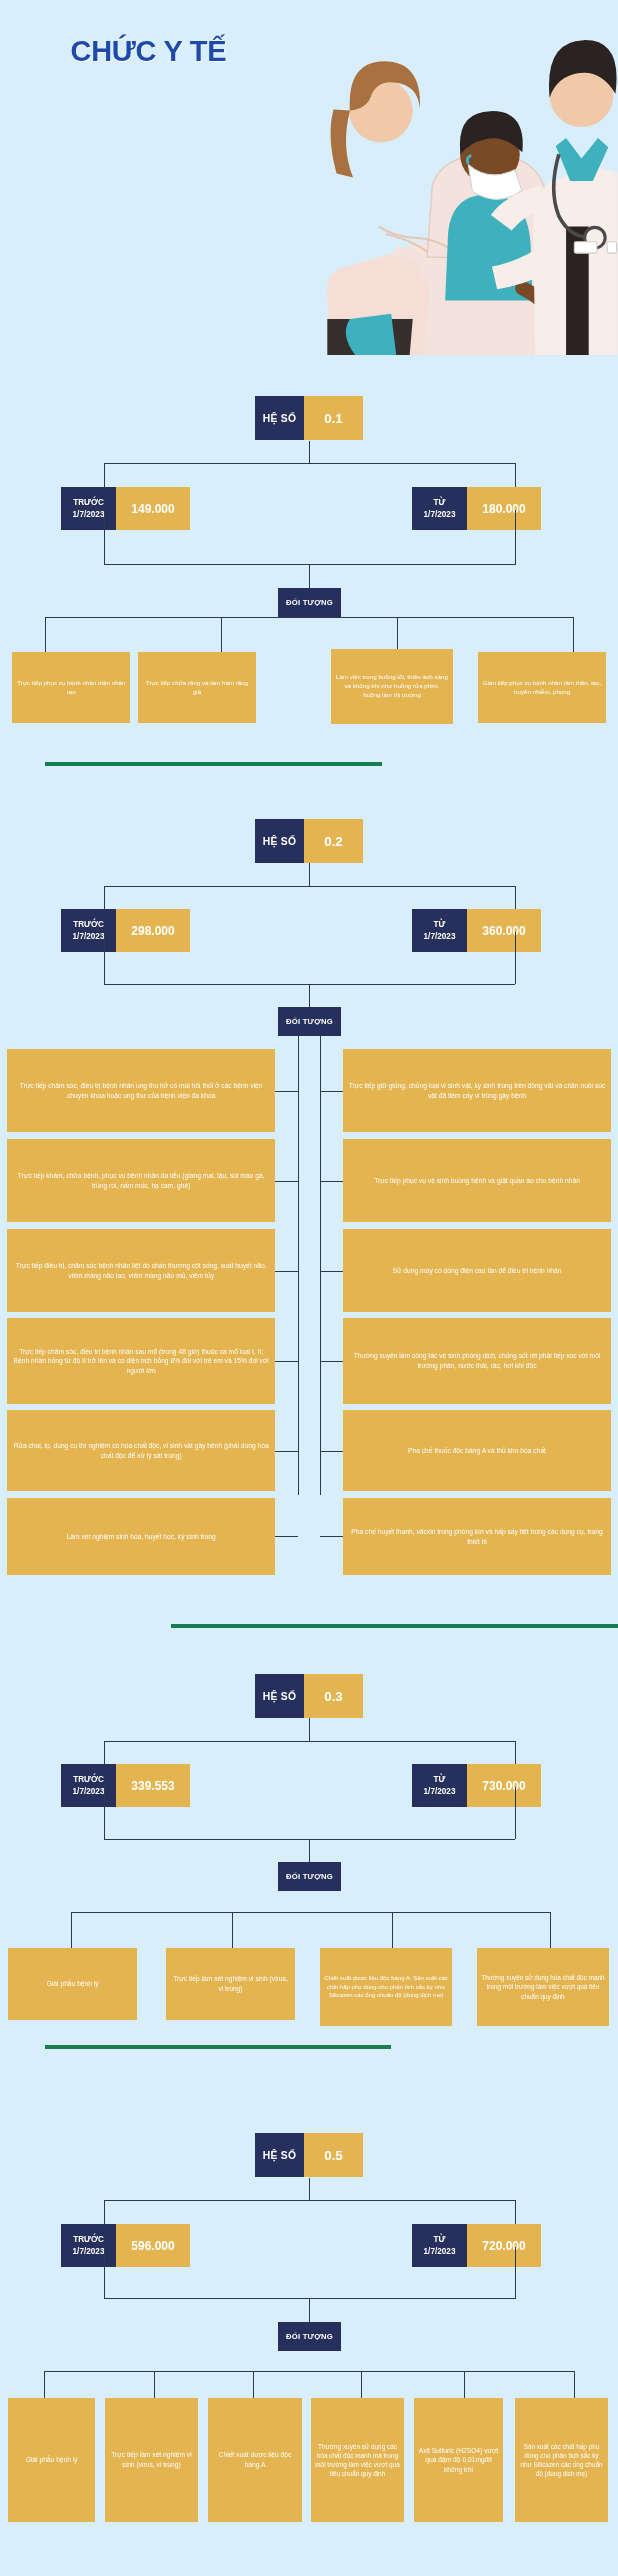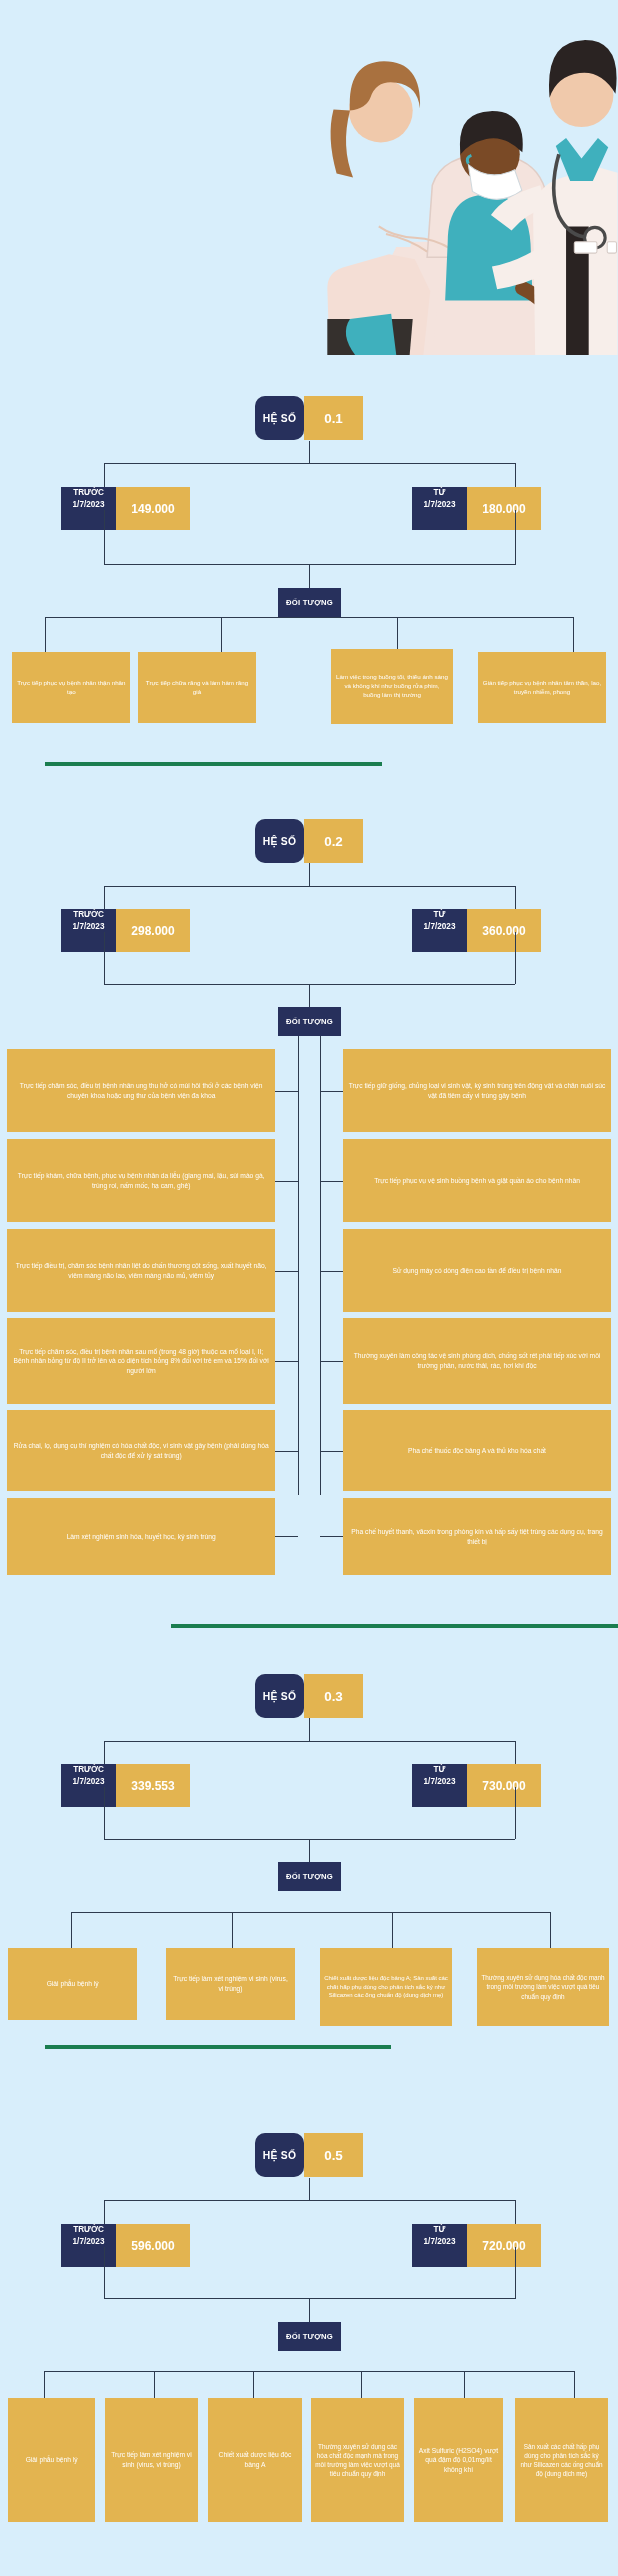--- a/index.html
+++ b/index.html
@@ -75,21 +75,20 @@
     filter:drop-shadow(0 0.5px 0.5px rgba(0,0,0,.18));
   }
   .hs .lab{
     background:#27305c;
     color:#ffffff;
     display:flex;
     align-items:center;
     justify-content:center;
     font-weight:bold;
     letter-spacing:0.3px;
-    border-radius:10px;
   }
   .hs .val{
     background:#e3b450;
     color:#ffffff;
     display:flex;
     align-items:center;
     justify-content:center;
     font-weight:bold;
   }
   .box-hs{ width:108px; height:44px; }
@@ -102,21 +101,21 @@
     align-items:stretch;
     height:43px;
     width:129px;
     filter:drop-shadow(0 0.5px 0.5px rgba(0,0,0,.18));
   }
   .money .lab{
     width:55px;
     background:#27305c;
     color:#fff;
     display:flex; flex-direction:column;
-    align-items:center; 
+    align-items:center; justify-content:center;
     font-size:8.2px; font-weight:bold; line-height:1.45;
   }
   .money .val{
     flex:1;
     background:#e3b450;
     color:#fff;
     display:flex; align-items:center; justify-content:center;
     font-size:12px; font-weight:bold;
   }
 
@@ -189,20 +188,21 @@
       <circle cx="716" cy="462" r="20" fill="#f7eeea" stroke="#4a4a4a" stroke-width="6"></circle>
       <path d="M610 360 q-70 20 -96 58 l40 30 q30 -34 66 -44 Z" fill="#f7eeea"></path>
       <path d="M626 470 q-60 40 -110 48 l10 44 q70 -10 124 -50 Z" fill="#f7eeea"></path>
       <rect x="676" y="470" width="44" height="22" rx="3" fill="#fff" stroke="#d5cac5" stroke-width="2"></rect>
       <rect x="740" y="470" width="18" height="22" rx="3" fill="#fff" stroke="#d5cac5" stroke-width="2"></rect>
     </g>
   </svg>
 
   <div class="hero-title">
     <div class="hero-rest">
+      <div>CHỨC Y TẾ</div>
     </div>
   </div>
 </div>
 
 <div class="sheet" style="height:2300px;">
 
   <div>
     <div class="hs box-hs" style="left:255px; top:41px;">
       <div class="lab">HỆ SỐ</div>
       <div class="val">0.1</div>

